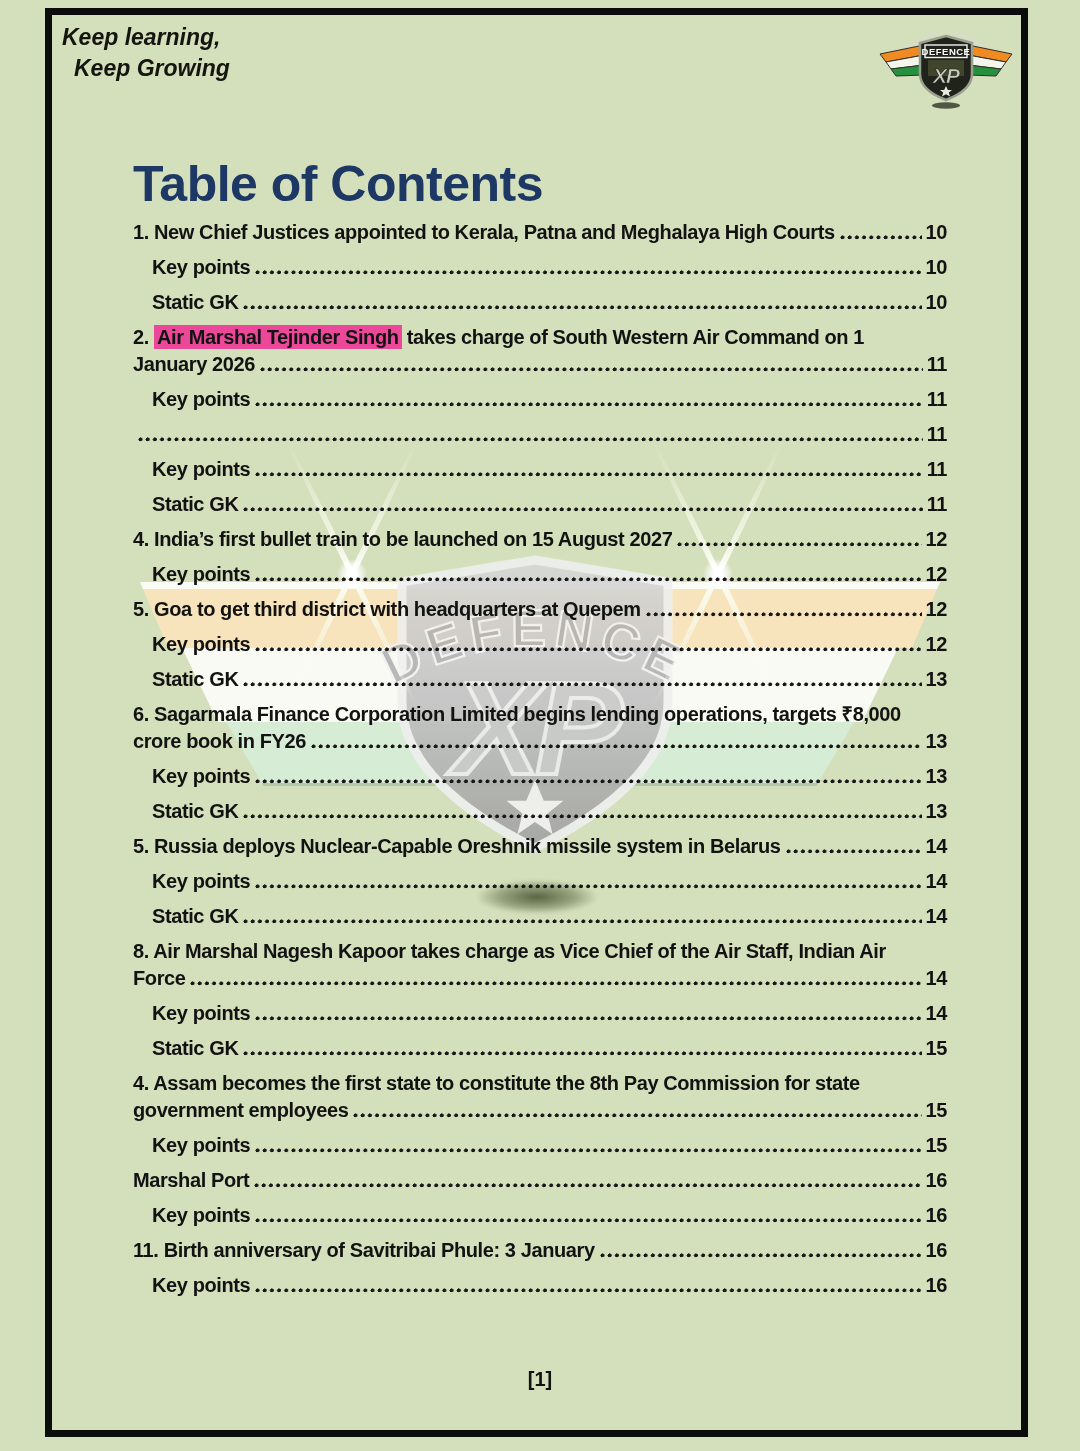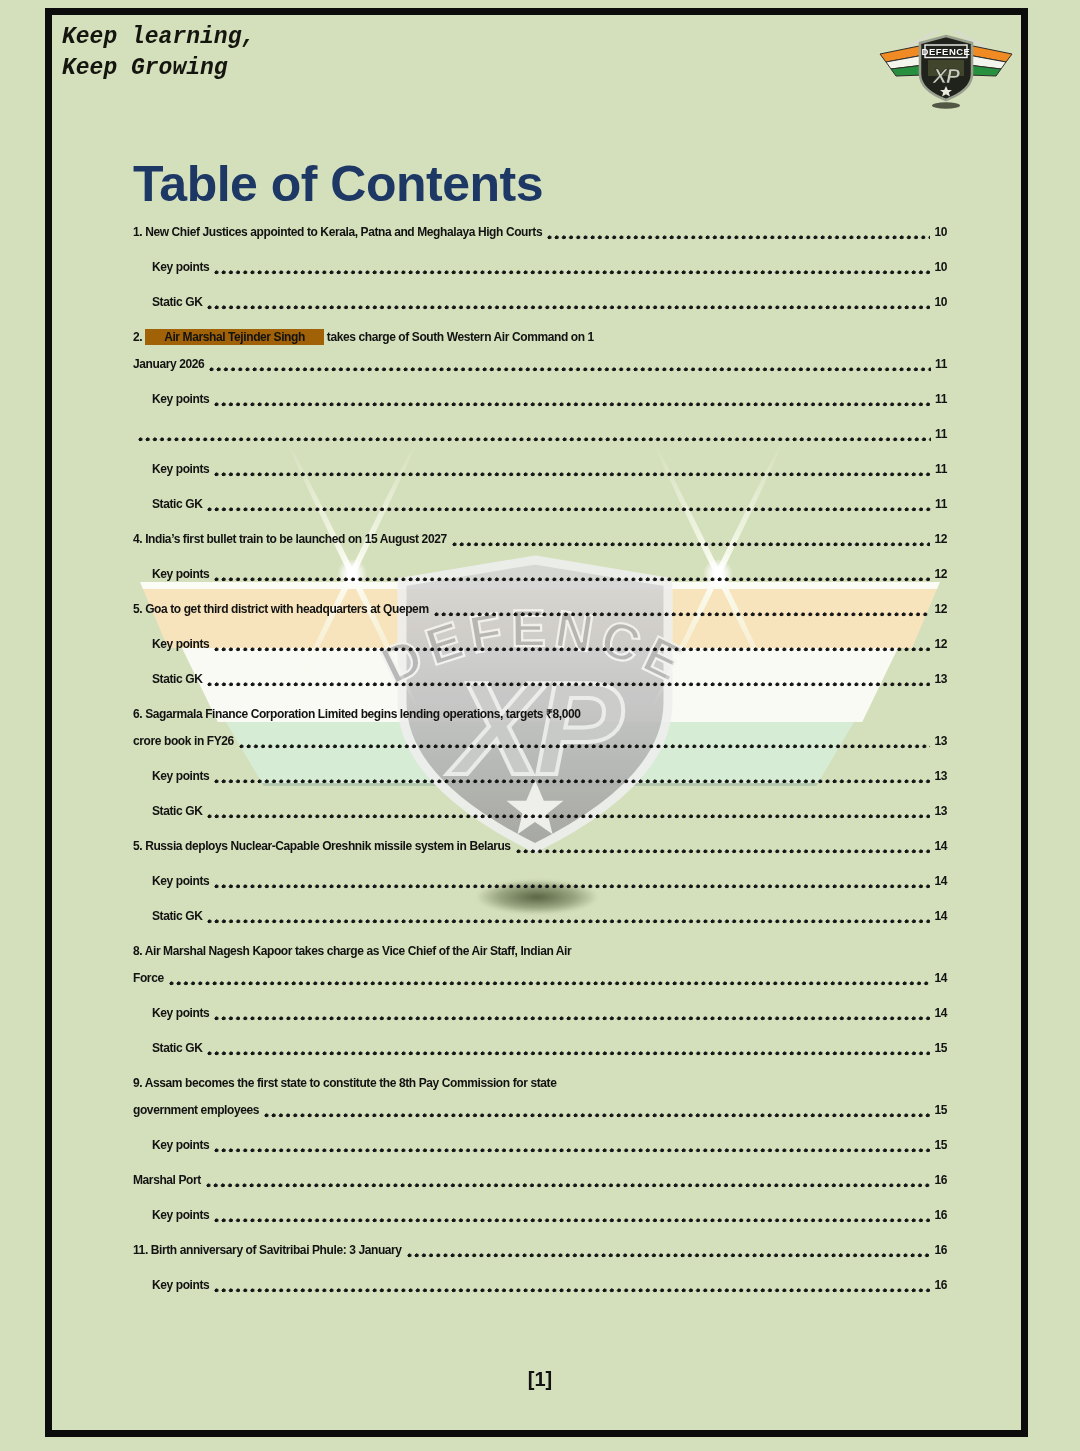--- a/index.html
+++ b/index.html
@@ -5,39 +5,39 @@
   html,body{margin:0;padding:0;}
   body{width:1080px;height:1451px;font-family:"Liberation Sans",sans-serif;}
   #page{position:relative;width:1080px;height:1451px;background:#d4dfbb;overflow:hidden;}
 
   
   #frame{position:absolute;left:45px;top:8px;width:983px;height:1429px;
          border:7px solid #0c0c0c;box-sizing:border-box;z-index:4;pointer-events:none;}
 
   
   .tagline{position:absolute;left:62px;top:22px;z-index:2;
-           font-family:Liberation Mono, monospace;font-style:italic;font-weight:700;
+           font-family:Liberation Sans, sans-serif;font-style:italic;font-weight:700;
            font-size:23px;line-height:31px;color:#15150f;}
-  .tagline .l2{display:block;margin-left:0;}
+  .tagline .l2{display:block;margin-left:12px;}
 
   
   .logo{position:absolute;left:876px;top:24px;width:140px;height:86px;z-index:2;}
 
   
   .title{position:absolute;left:133px;top:155px;z-index:2;margin:0;
          font-size:50px;font-weight:700;letter-spacing:-.5px;color:#1e3865;}
 
   
   #toc{position:absolute;left:133px;top:221px;width:814px;z-index:2;
-       font-weight:700;font-size:12px;letter-spacing:-.4px;color:#121212;}
+       font-weight:700;font-size:20px;letter-spacing:-.4px;color:#121212;}
   .row{display:flex;line-height:23px;margin-bottom:12px;}
   .row.cont{margin-bottom:4px;}
   .row.sub{padding-left:19px;}
   .row-text{flex:0 1 auto;white-space:nowrap;}
-  .hl{background:#a16207;padding:1px 19px;}
+  .hl{background:#ec4899;padding:1px 3px;}
   .leader{flex:1 1 12px;align-self:stretch;margin:0 4px 0 5px;
           background-image:radial-gradient(circle at 2.4px 2.4px,#161616 1.8px,transparent 2.15px);
           background-size:7.2px 5px;background-repeat:repeat-x;
           background-position:left calc(100% - 4px);}
   .page{flex:0 0 auto;}
 
   
   .footer{position:absolute;left:0;top:1368px;width:1080px;text-align:center;z-index:2;
           font-weight:700;font-size:20px;color:#121212;}
 
@@ -274,21 +274,21 @@
     <span class="page">14</span>
   </div>
 
   <div class="row sub">
     <span class="row-text"><span>Static GK</span></span>
     <span class="leader"></span>
     <span class="page">15</span>
   </div>
 
   <div class="row cont">
-    <span class="row-text"><span>9. Assam becomes the first state to constitute the 8th Pay Commission for state</span></span>
+    <span class="row-text"><span>4. Assam becomes the first state to constitute the 8th Pay Commission for state</span></span>
 
   </div>
 
   <div class="row">
     <span class="row-text"><span>government employees</span></span>
     <span class="leader"></span>
     <span class="page">15</span>
   </div>
 
   <div class="row sub">

